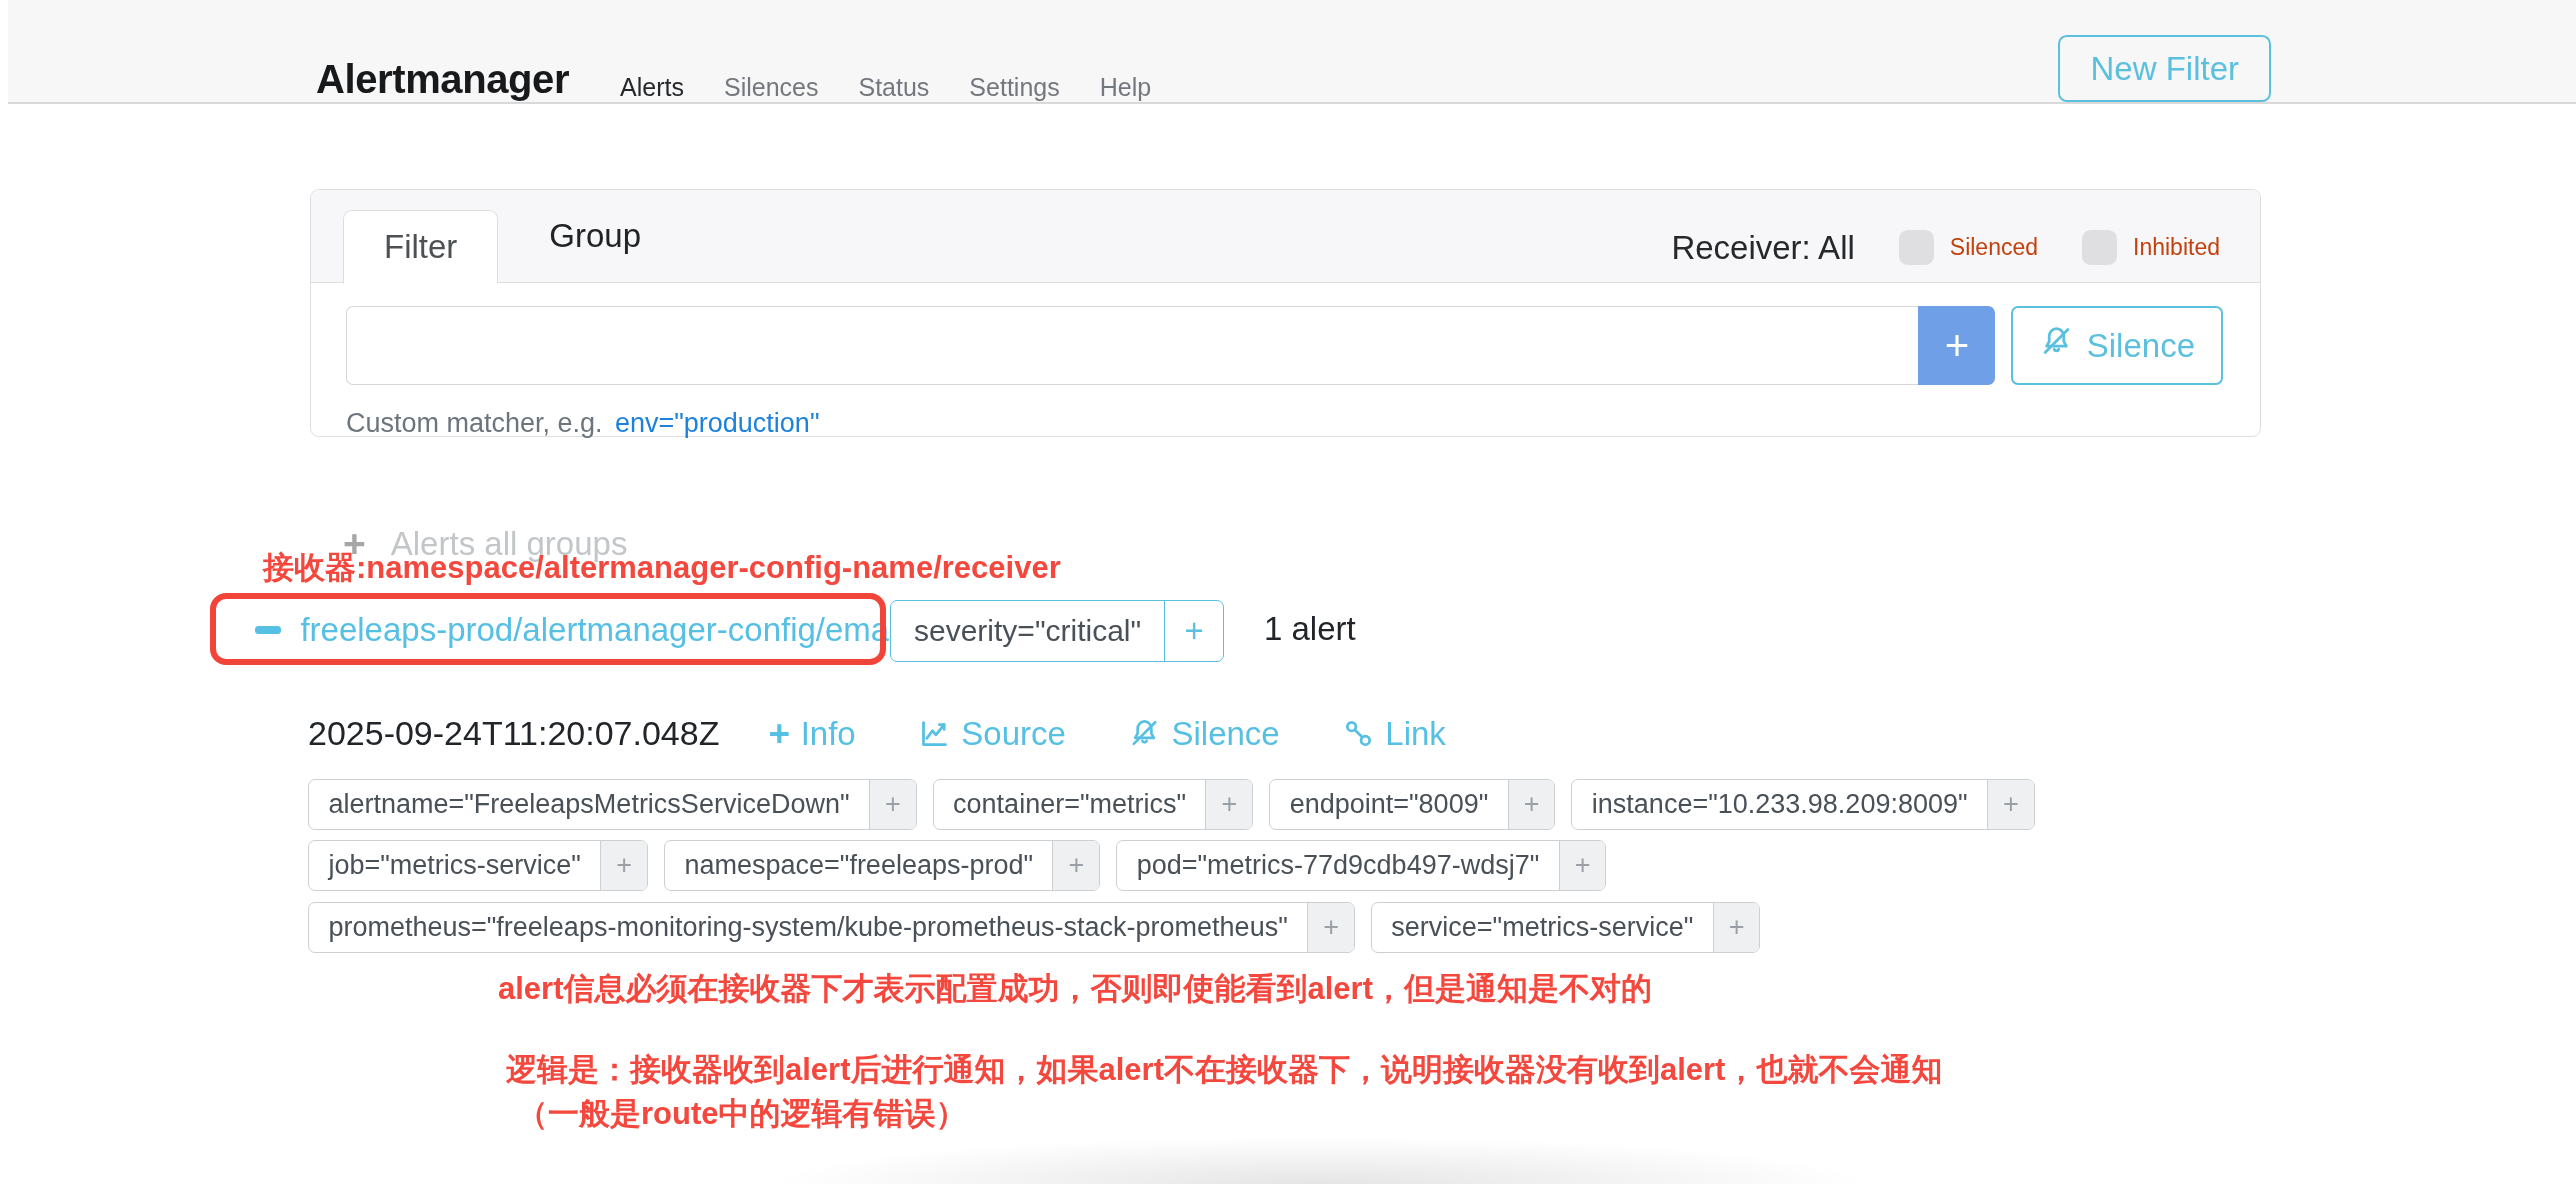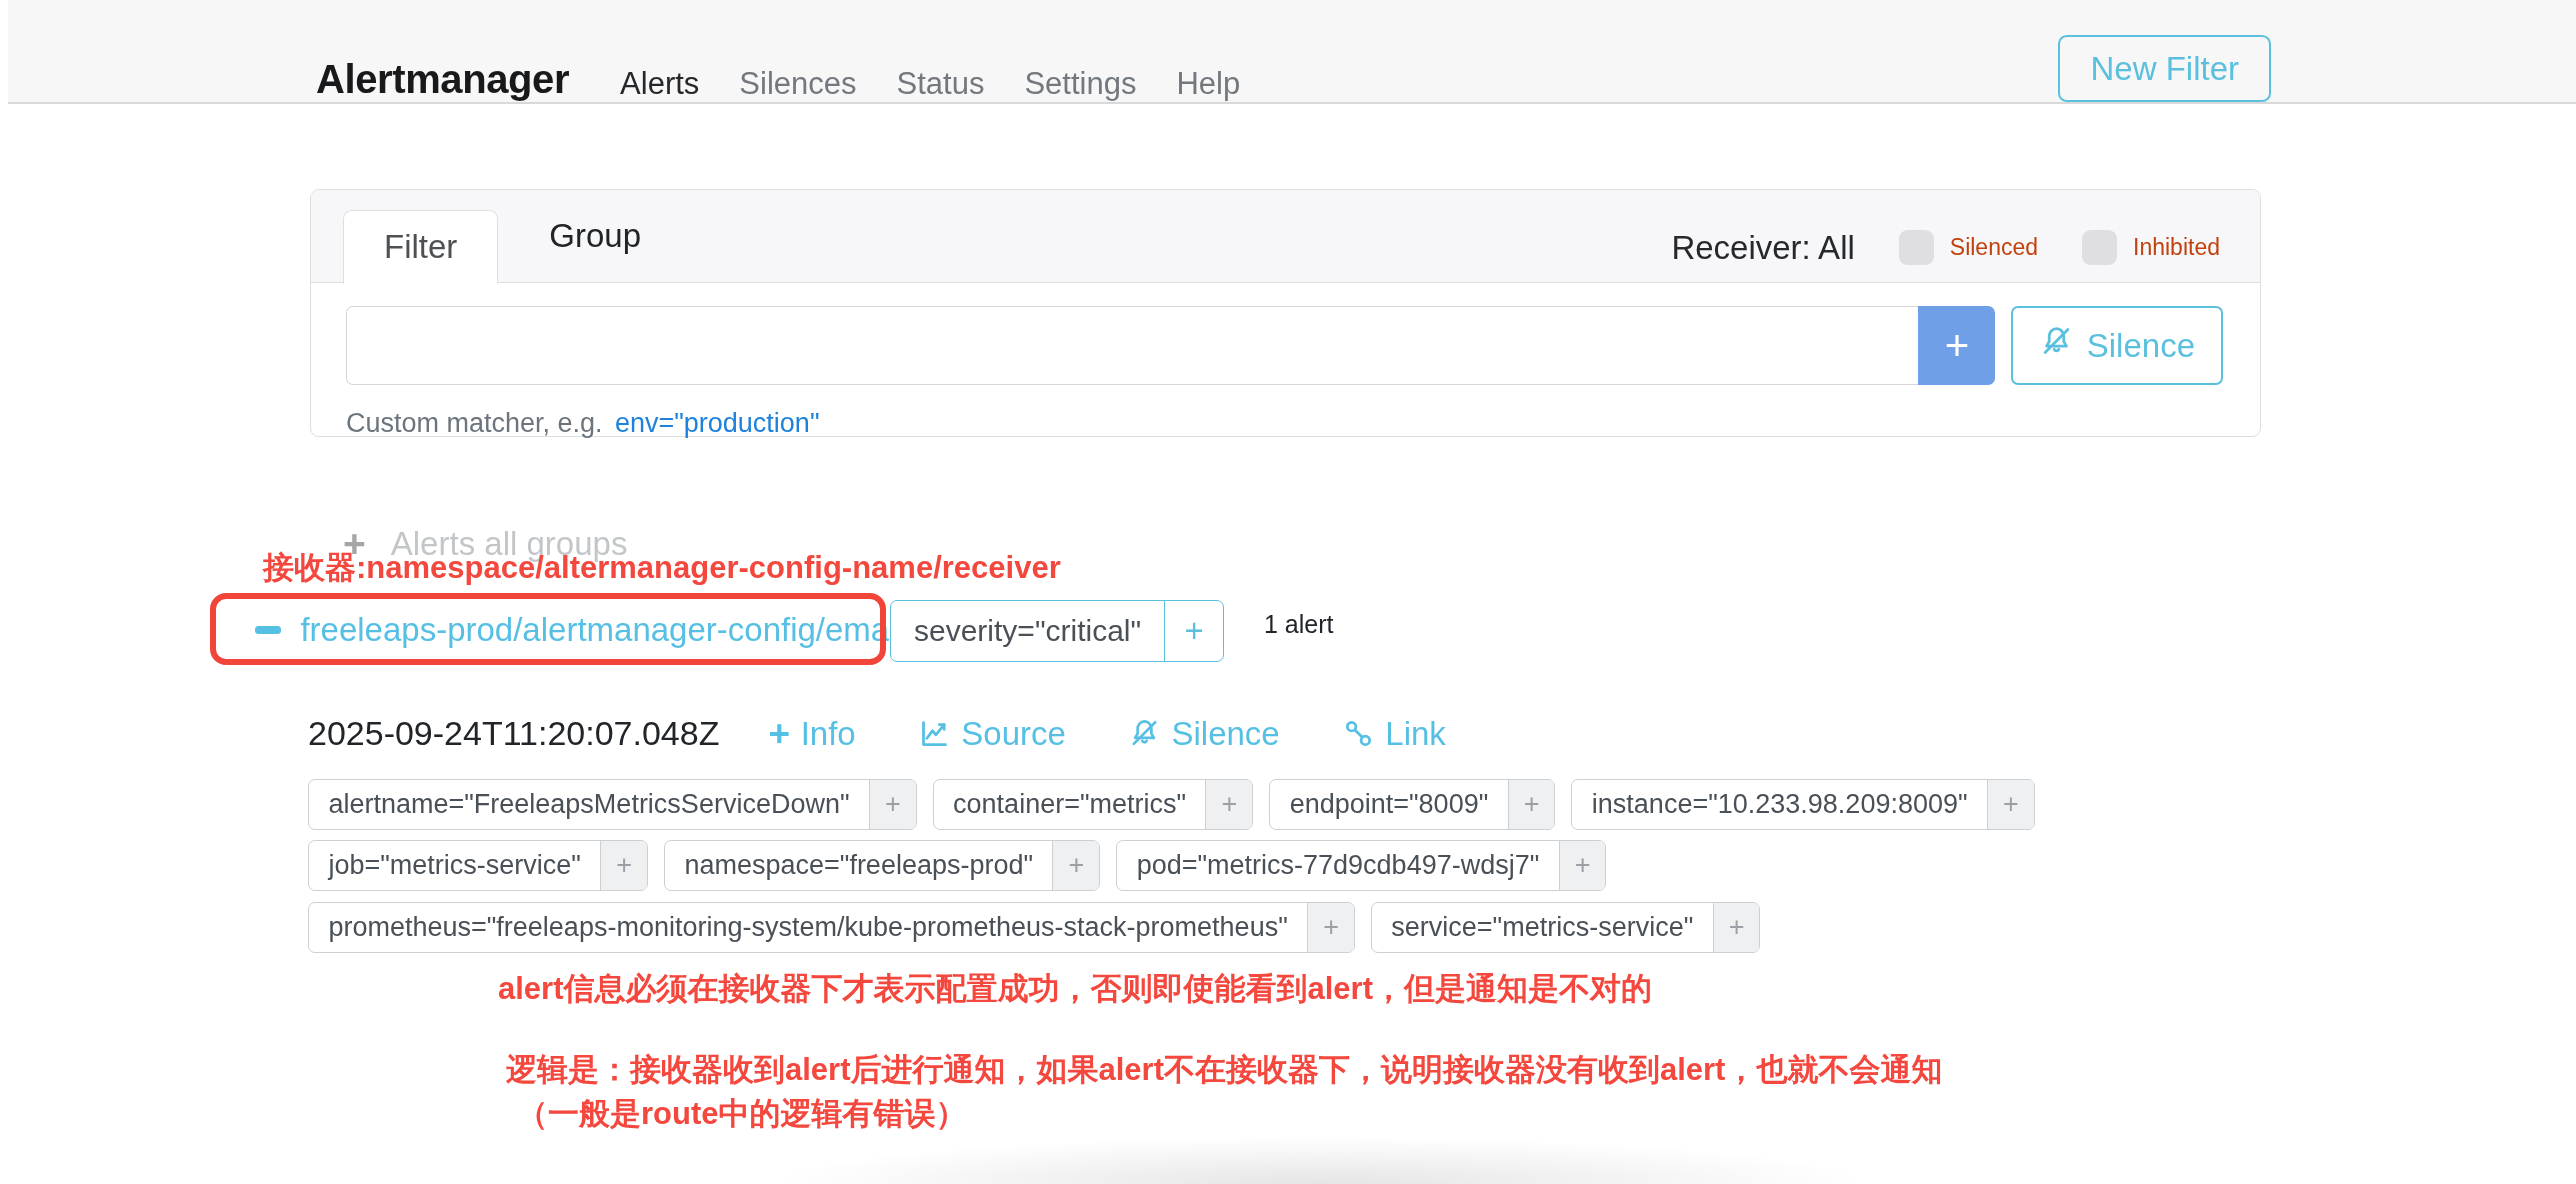--- a/index.html
+++ b/index.html
@@ -10,21 +10,21 @@
   }
 
   
   .topbar {
     position:absolute; left:8px; top:0; width:2576px; height:104px;
     background:#f7f7f8; border-bottom:2.6px solid #d9d9d9;
     display:flex; align-items:flex-end; padding:0 313px 0 308px;
   }
   .brand { font-size:40px; font-weight:600; color:#17191b; letter-spacing:-0.4px; }
   .nav { display:flex; align-items:center; gap:40px; margin-left:51px; }
-  .nav-link { font-size:31px; color:#72787d; cursor:pointer; }
+  .nav-link { font-size:25px; color:#72787d; cursor:pointer; }
   .nav-link.active { color:#25282b; }
   .btn-new-silence {
     margin-left:auto; height:67px; padding:0 30px;
     border:2.6px solid #5bc0de; border-radius:8.8px; background:transparent;
     color:#5bc0de; font-size:33px; font-family:inherit; cursor:pointer;
     display:flex; align-items:center;
   }
 
   
   .card {
@@ -95,21 +95,21 @@
   .group-name { margin-left:19.4px; font-size:33px; color:#56bfe4; }
   .sev-tag {
     position:absolute; left:890px; top:600px; height:62px;
     display:flex; align-items:stretch; border:1.8px solid #5bc0de; border-radius:7px; background:#fff;
   }
   .sev-text { display:flex; align-items:center; padding:0 23px; font-size:30px; color:#495057; }
   .sev-plus {
     display:flex; align-items:center; padding:0 19.4px; font-size:33px; color:#5bc0de;
     border-left:1.8px solid #5bc0de; cursor:pointer;
   }
-  .alert-count { position:absolute; left:1264px; top:610px; font-size:25px; color:#212529; }
+  .alert-count { position:absolute; left:1264px; top:610px; font-size:33px; color:#212529; }
 
   
   .alert-head { position:absolute; left:308px; top:714px; display:flex; align-items:center; }
   .timestamp { font-size:34px; color:#212529; }
   .actions { display:flex; align-items:center; gap:62px; margin-left:49px; }
   .action { display:flex; align-items:center; gap:10.6px; color:#56bfe4; font-size:33px; cursor:pointer; }
   .action .plus-glyph { font-size:37px; font-weight:700; line-height:1; }
   .action svg { display:block; }
 
   .tag-row { position:absolute; left:308px; display:flex; gap:16px; }

